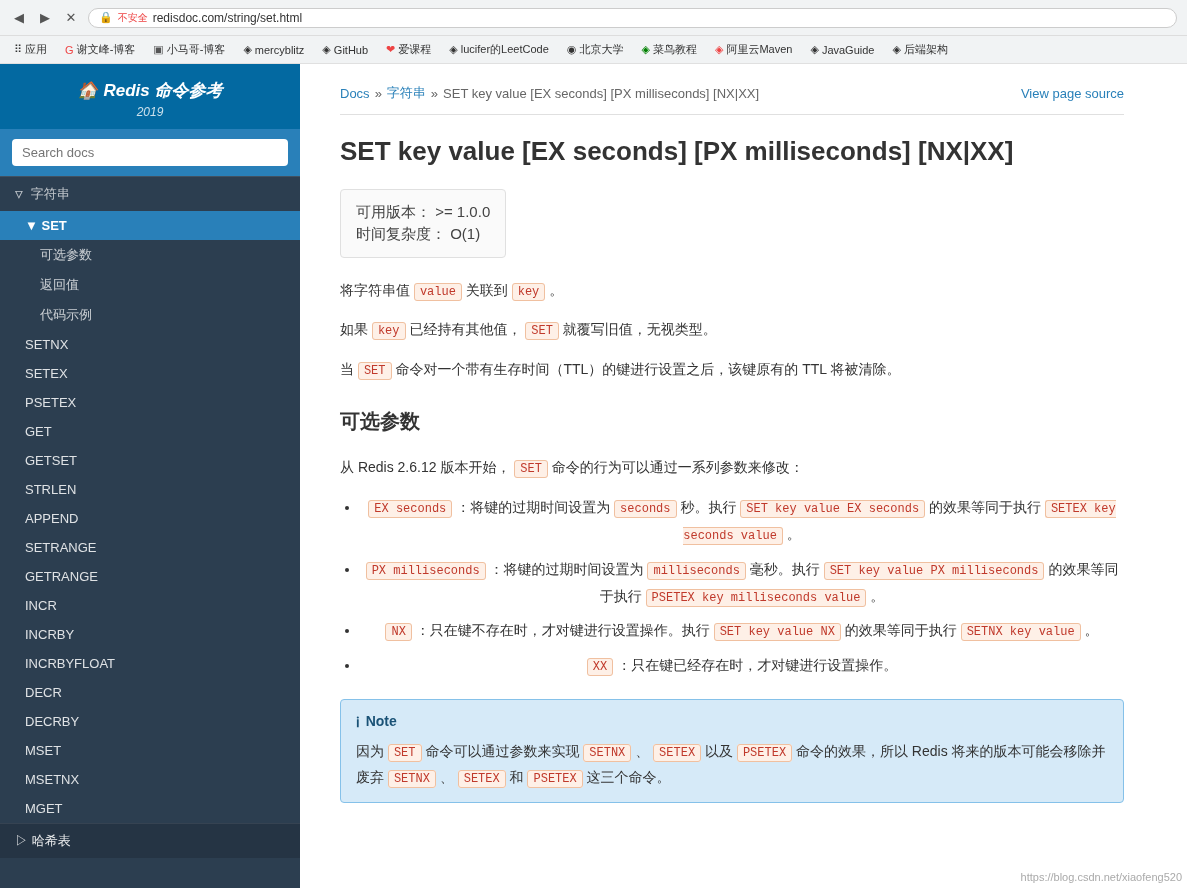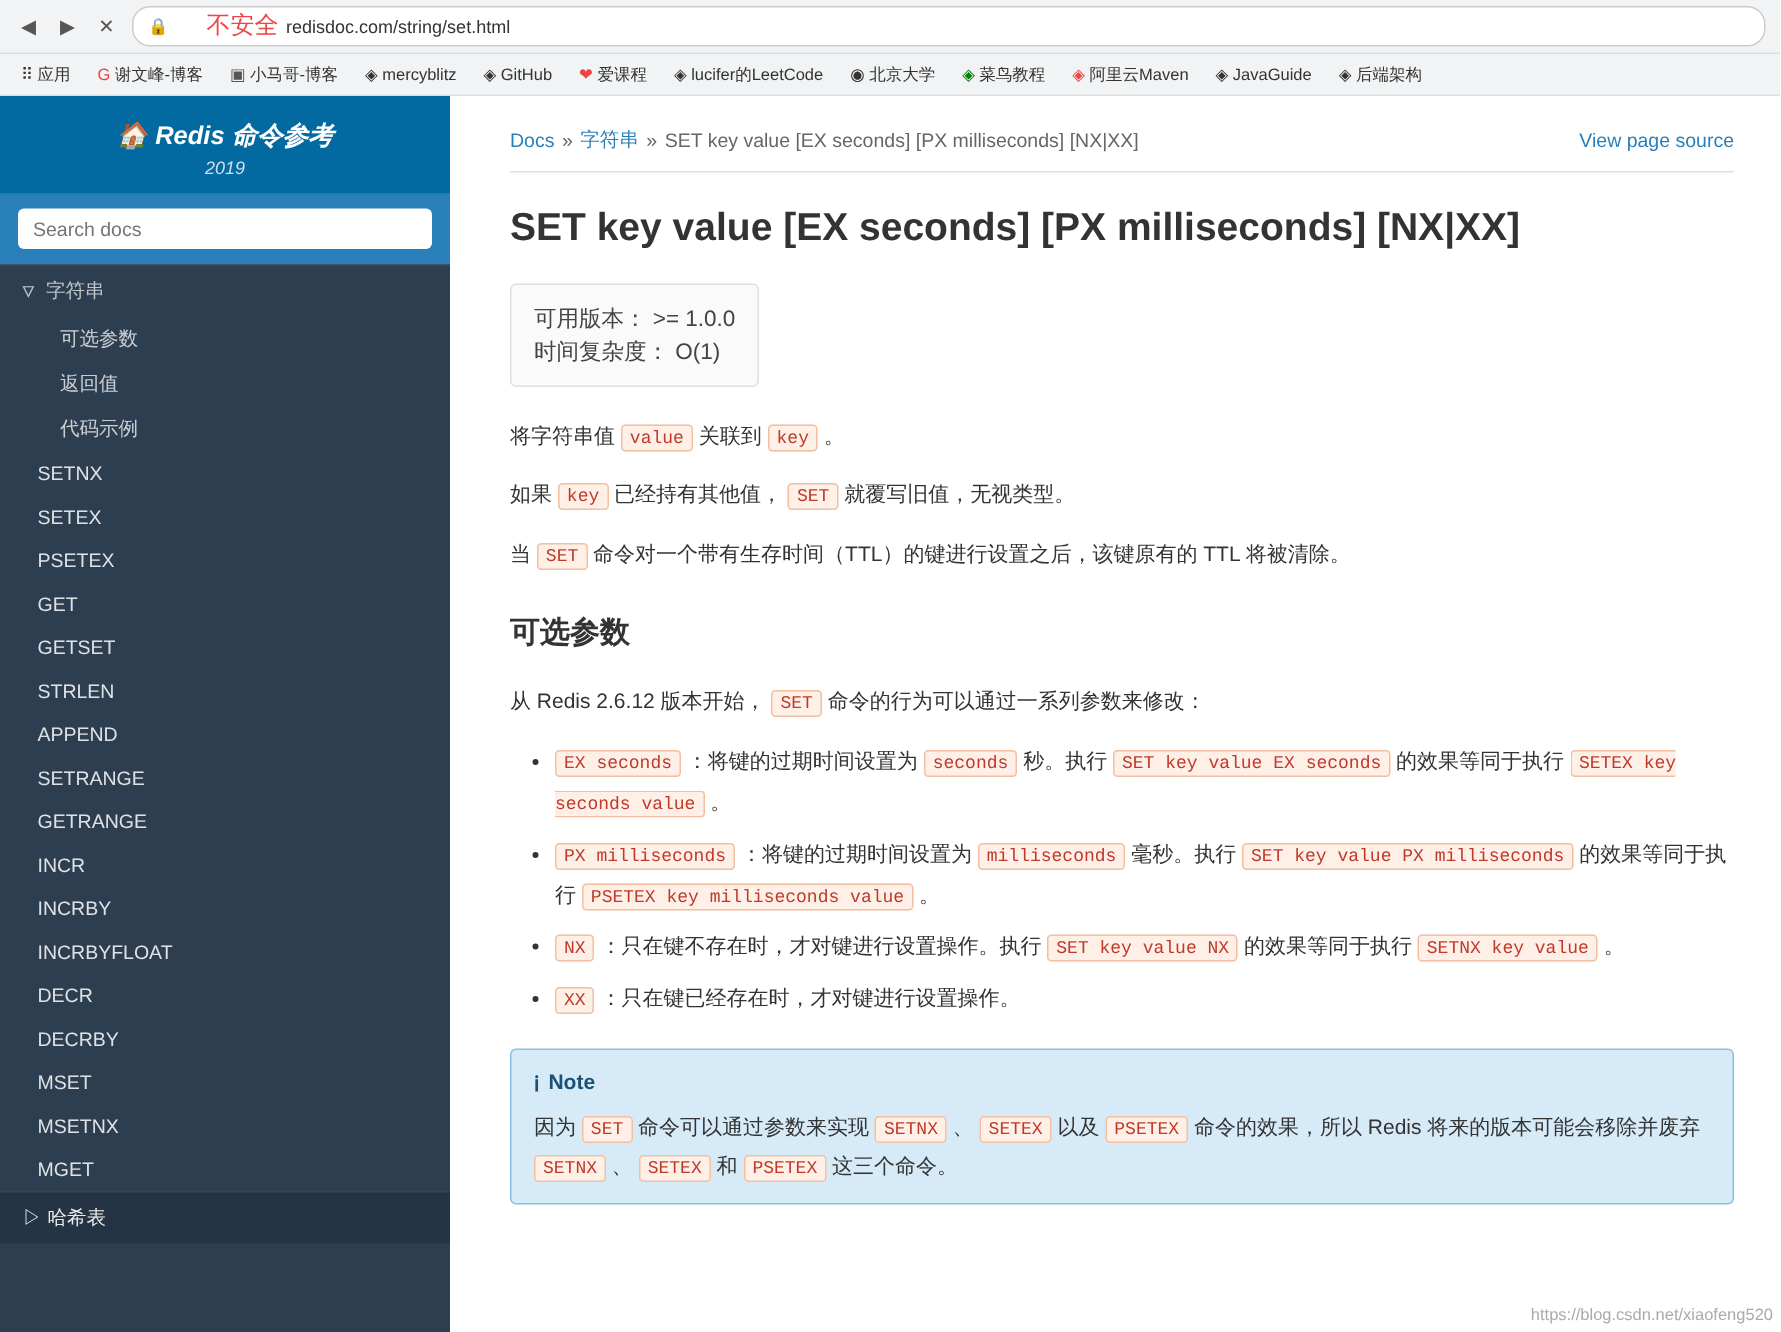--- a/index.html
+++ b/index.html
@@ -133,21 +133,21 @@
       cursor: pointer;
       background: rgba(0,0,0,0.15);
       border-top: 1px solid rgba(255,255,255,0.08);
     }
 
     
     .content {
       flex: 1;
       overflow-y: auto;
       background: white;
-      padding: 20px 31px 40px 40px;
+      padding: 20px 63px 40px 40px;
     }
     .breadcrumb {
       font-size: 13px;
       color: #666;
       margin-bottom: 20px;
       display: flex;
       align-items: center;
       gap: 5px;
       border-bottom: 1px solid #e0e0e0;
       padding-bottom: 12px;
@@ -192,22 +192,23 @@
 
     .section-title {
       font-size: 20px;
       font-weight: bold;
       color: #333;
       margin: 25px 0 15px;
       padding-bottom: 5px;
     }
 
     .bullet-list {
-      margin-left: 30px;
+      margin-left: 20px;
       margin-bottom: 15px;
+      text-align: center;
     }
     .bullet-list li {
       font-size: 14px;
       color: #333;
       line-height: 1.9;
       margin-bottom: 8px;
       list-style: disc;
     }
 
     .note-box {
@@ -242,21 +243,21 @@
   </style>
 </head>
 <body>
 
 <div class="browser-bar">
   <span class="nav-btn">◀</span>
   <span class="nav-btn">▶</span>
   <span class="nav-btn">✕</span>
   <div class="address-bar">
     <span class="lock-icon">🔒</span>
-    <span style="color:#e44;font-size:16px;margin-left:20px;">不安全</span>
+    <span style="color:#e44;font-size:10px;">不安全</span>
     <span style="color:#333;font-size:12px;">redisdoc.com/string/set.html</span>
   </div>
 </div>
 
 <div class="bookmarks-bar">
   <span class="bookmark-item">
     <span>⠿</span>
     <span>应用</span>
   </span>
   <span class="bookmark-item">
@@ -314,20 +315,23 @@
     </div>
     <div class="sidebar-search-wrap">
       <input class="sidebar-search" type="text" placeholder="Search docs" style="">
     </div>
     <div class="sidebar-nav">
       <div class="sidebar-section-header">
         <span>▽</span>
         <span>字符串</span>
       </div>
 
+      <div class="sidebar-item active">
+        <span>▼ </span><span>SET</span>
+      </div>
       <div class="sidebar-subitem">
         <span>可选参数</span>
       </div>
       <div class="sidebar-subitem">
         <span>返回值</span>
       </div>
       <div class="sidebar-subitem">
         <span>代码示例</span>
       </div>
       <div class="sidebar-item">

